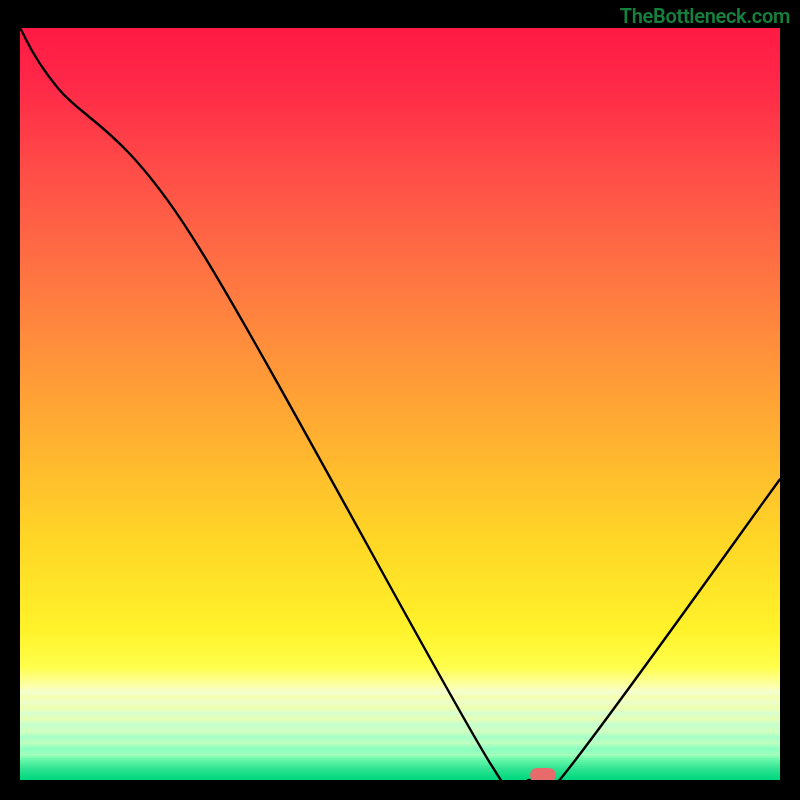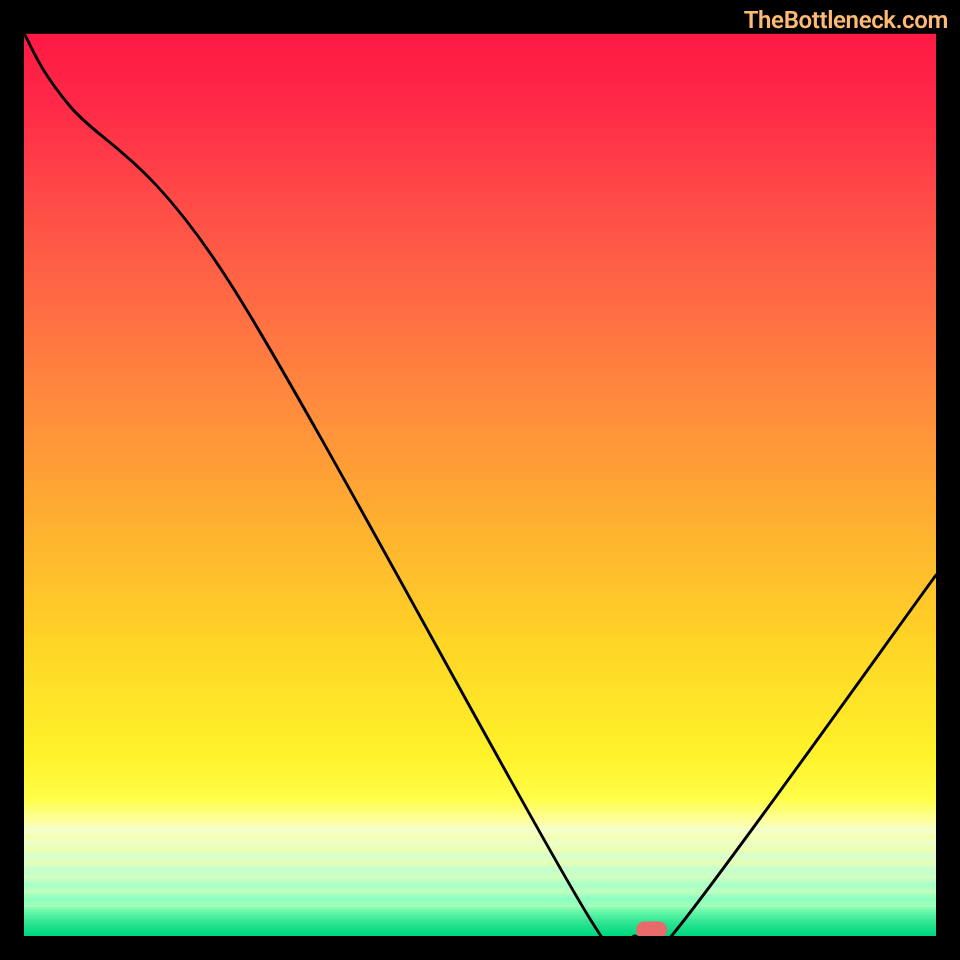--- a/index.html
+++ b/index.html
@@ -16,21 +16,21 @@
     height: 800px;
     background: #000;
     box-sizing: border-box;
   }
   .brand {
     position: absolute;
     top: 4px;
     right: 10px;
     font-size: 20px;
     font-weight: 600;
-    color: #fdba74;
+    color: #15803d;
     letter-spacing: -0.3px;
     z-index: 10;
   }
   .plot {
     position: absolute;
     
     left: 20px;
     top: 28px;
     right: 20px;
     bottom: 20px;

